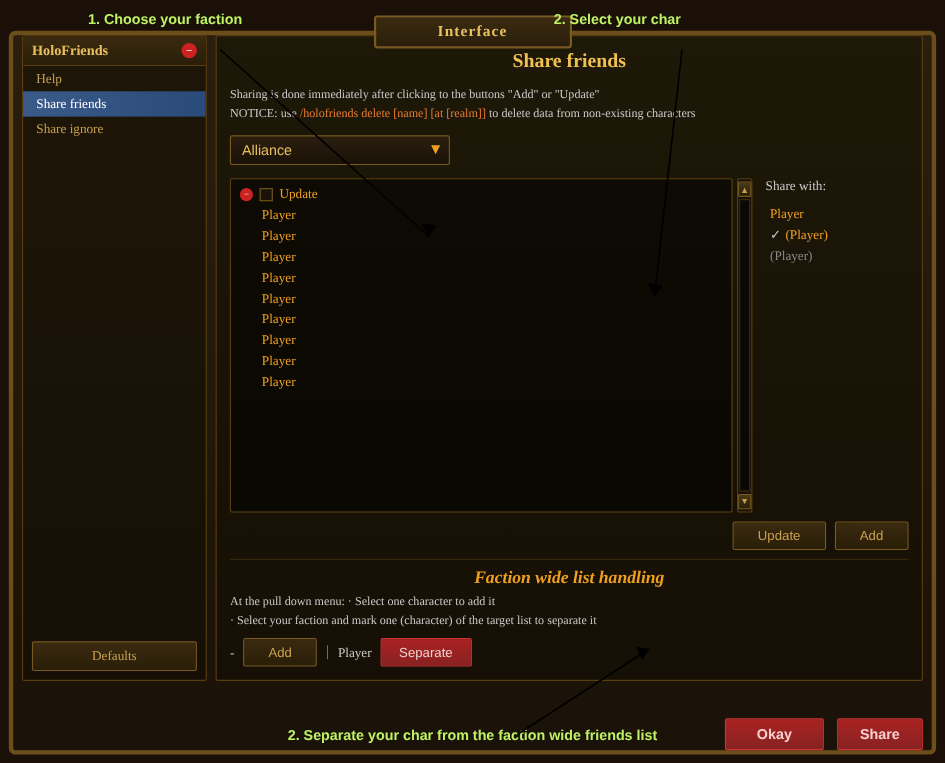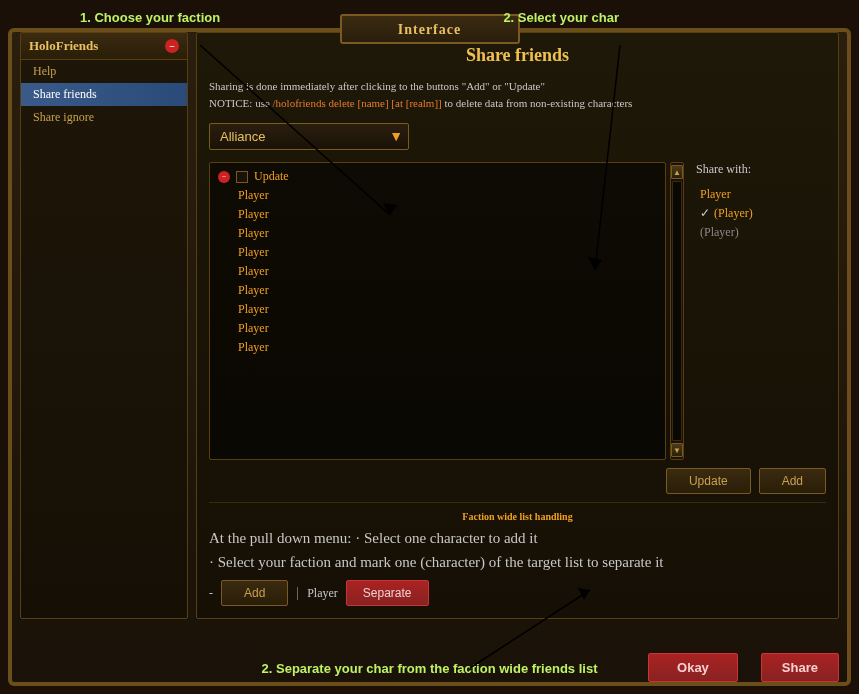--- a/index.html
+++ b/index.html
@@ -351,29 +351,30 @@
     }
 
     
     .handling-section {
       border-top: 1px solid #3a2a0e;
       padding-top: 8px;
     }
 
     .handling-title {
       color: #f0a020;
-      font-size: 10px;
+      font-size: 16px;
       font-weight: bold;
       text-align: center;
       margin-bottom: 4px;
+      font-style: italic;
     }
 
     .handling-info {
       color: #c8c8c8;
-      font-size: 15px;
+      font-size: 11px;
       line-height: 1.6;
     }
 
     .handling-row {
       display: flex;
       align-items: center;
       gap: 8px;
       margin-top: 6px;
     }
 
@@ -402,21 +403,21 @@
       color: #f0d0d0;
       text-align: right;
     }
 
     
     .bottom-bar {
       position: absolute;
       bottom: 12px;
       right: 20px;
       display: flex;
-      gap: 23px;
+      gap: 12px;
     }
 
     .btn-okay {
       padding: 6px 28px;
       border-radius: 2px;
       font-size: 13px;
       cursor: pointer;
       border: 1px solid #cc3333;
       background: linear-gradient(180deg, #aa2222 0%, #882222 100%);
       color: #f8d0d0;
@@ -488,20 +489,21 @@
   <div class="main-content">
 
     <div class="sidebar">
       <div class="sidebar-title">
         <span>HoloFriends</span>
         <div class="sidebar-minus">−</div>
       </div>
       <div class="sidebar-item">Help</div>
       <div class="sidebar-item selected">Share friends</div>
       <div class="sidebar-item">Share ignore</div>
+      <div class="defaults-btn">Defaults</div>
     </div>
 
     <div class="right-panel">
 
       <div class="panel-title">Share friends</div>
 
       <div class="panel-info">
         <div>Sharing is done immediately after clicking to the buttons "Add" or "Update"</div>
         <div>
           <span>NOTICE: use </span><span class="highlight">/holofriends delete [name] [at [realm]]</span><span> to delete data from non-existing characters</span>

